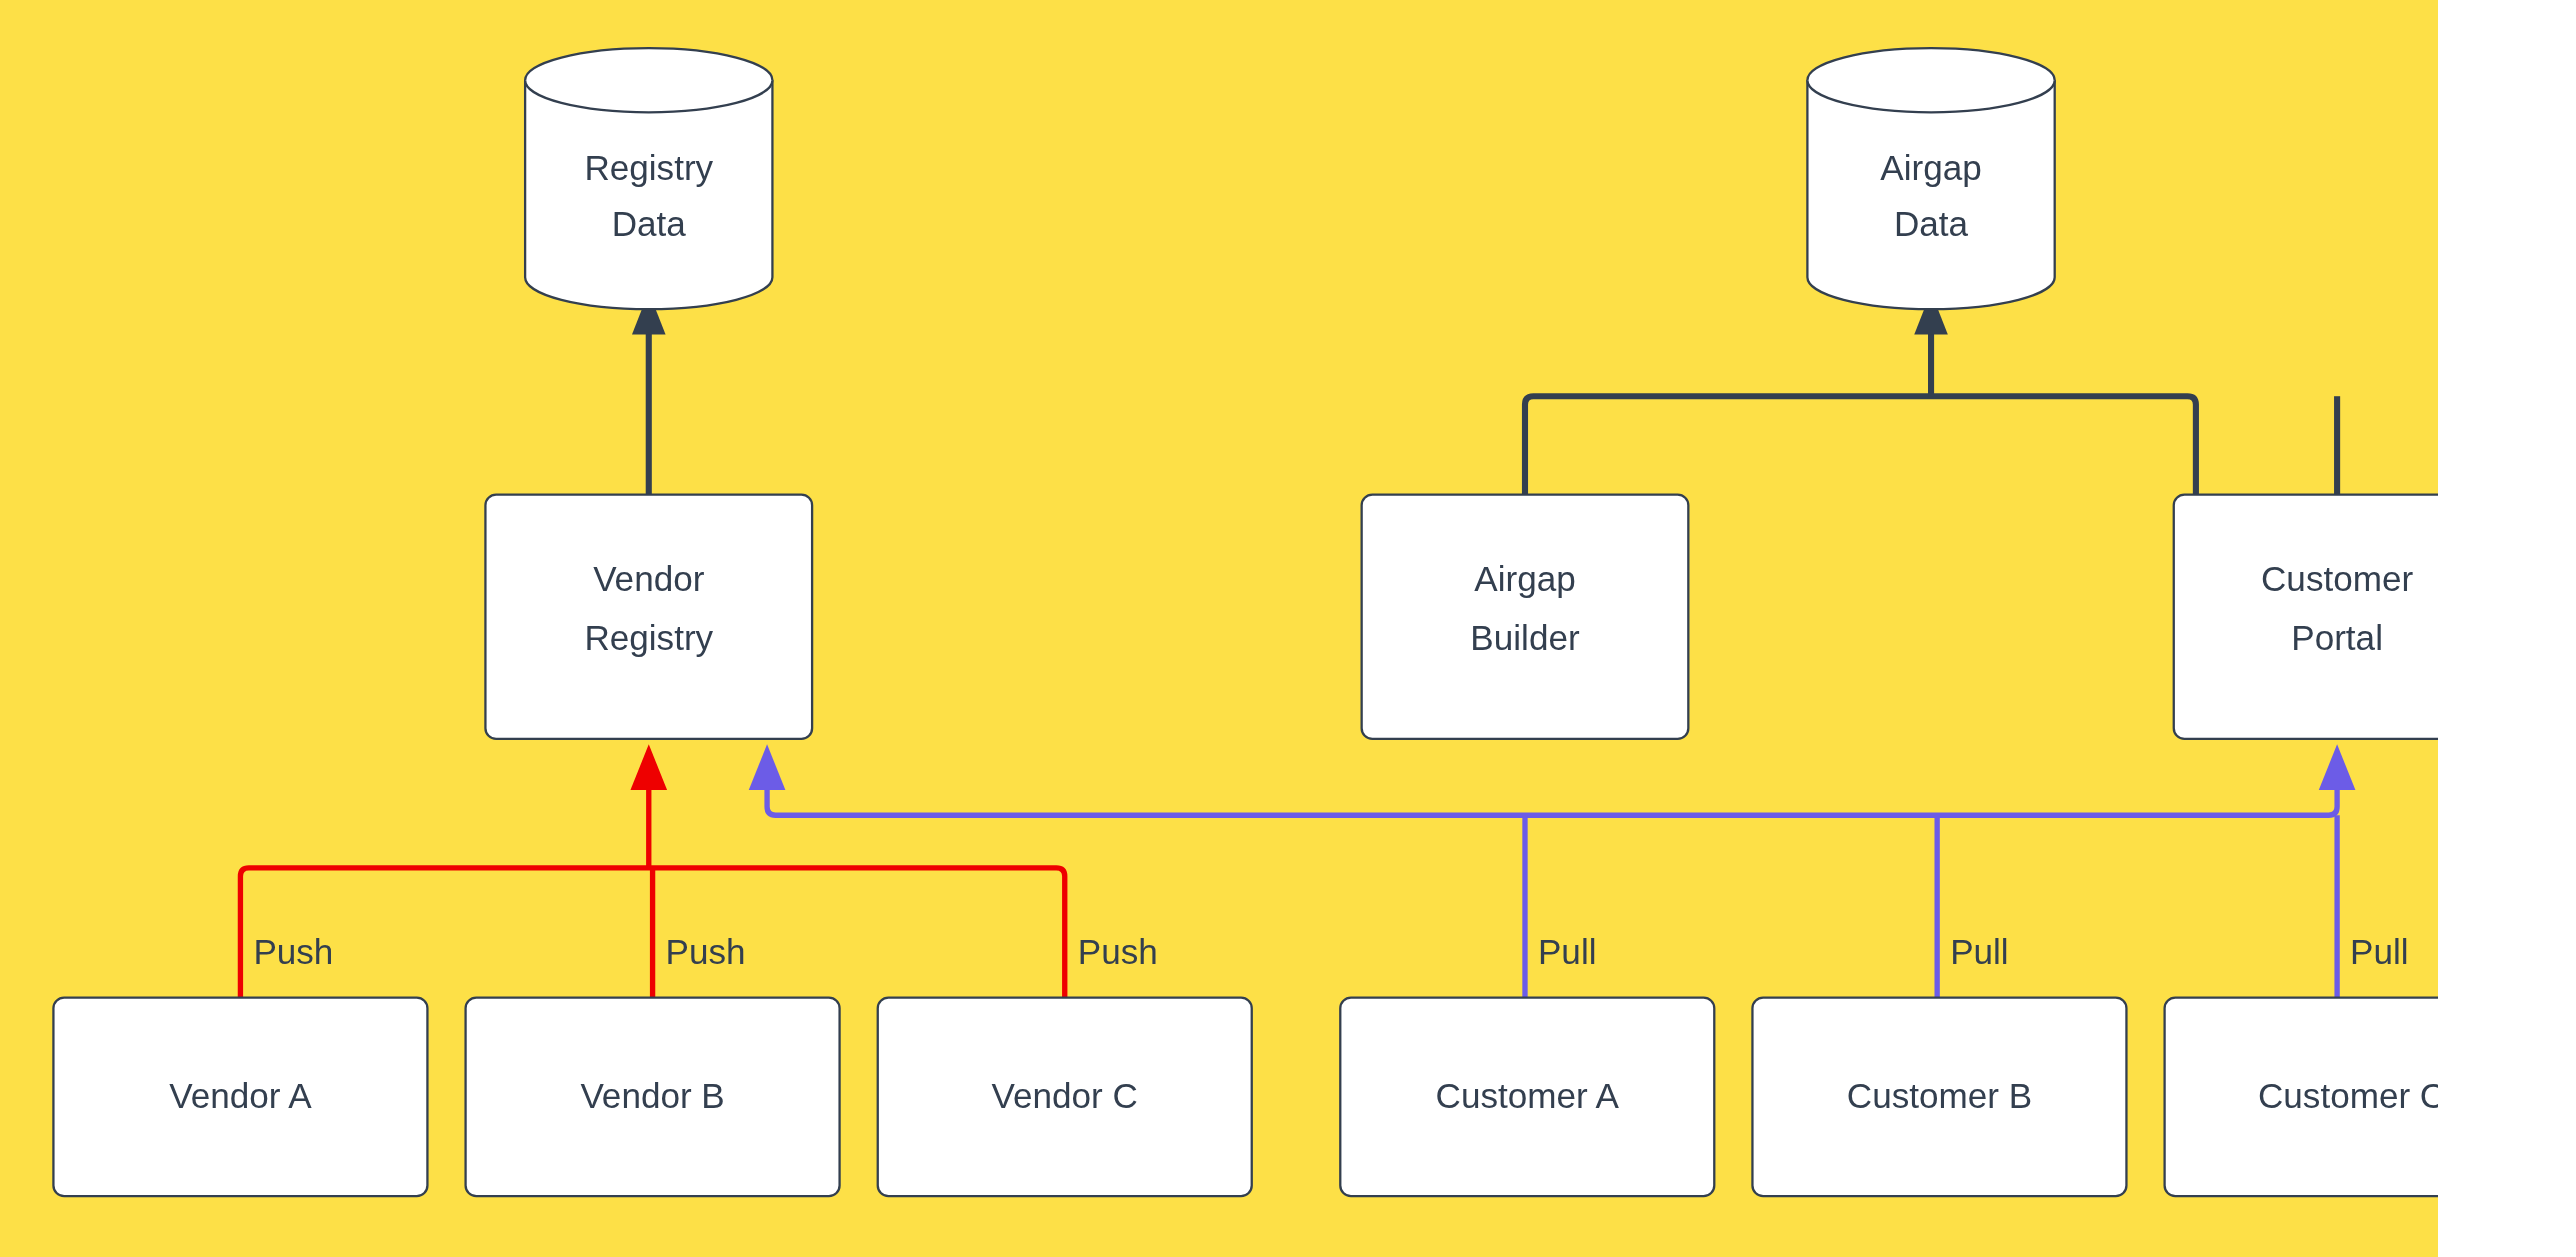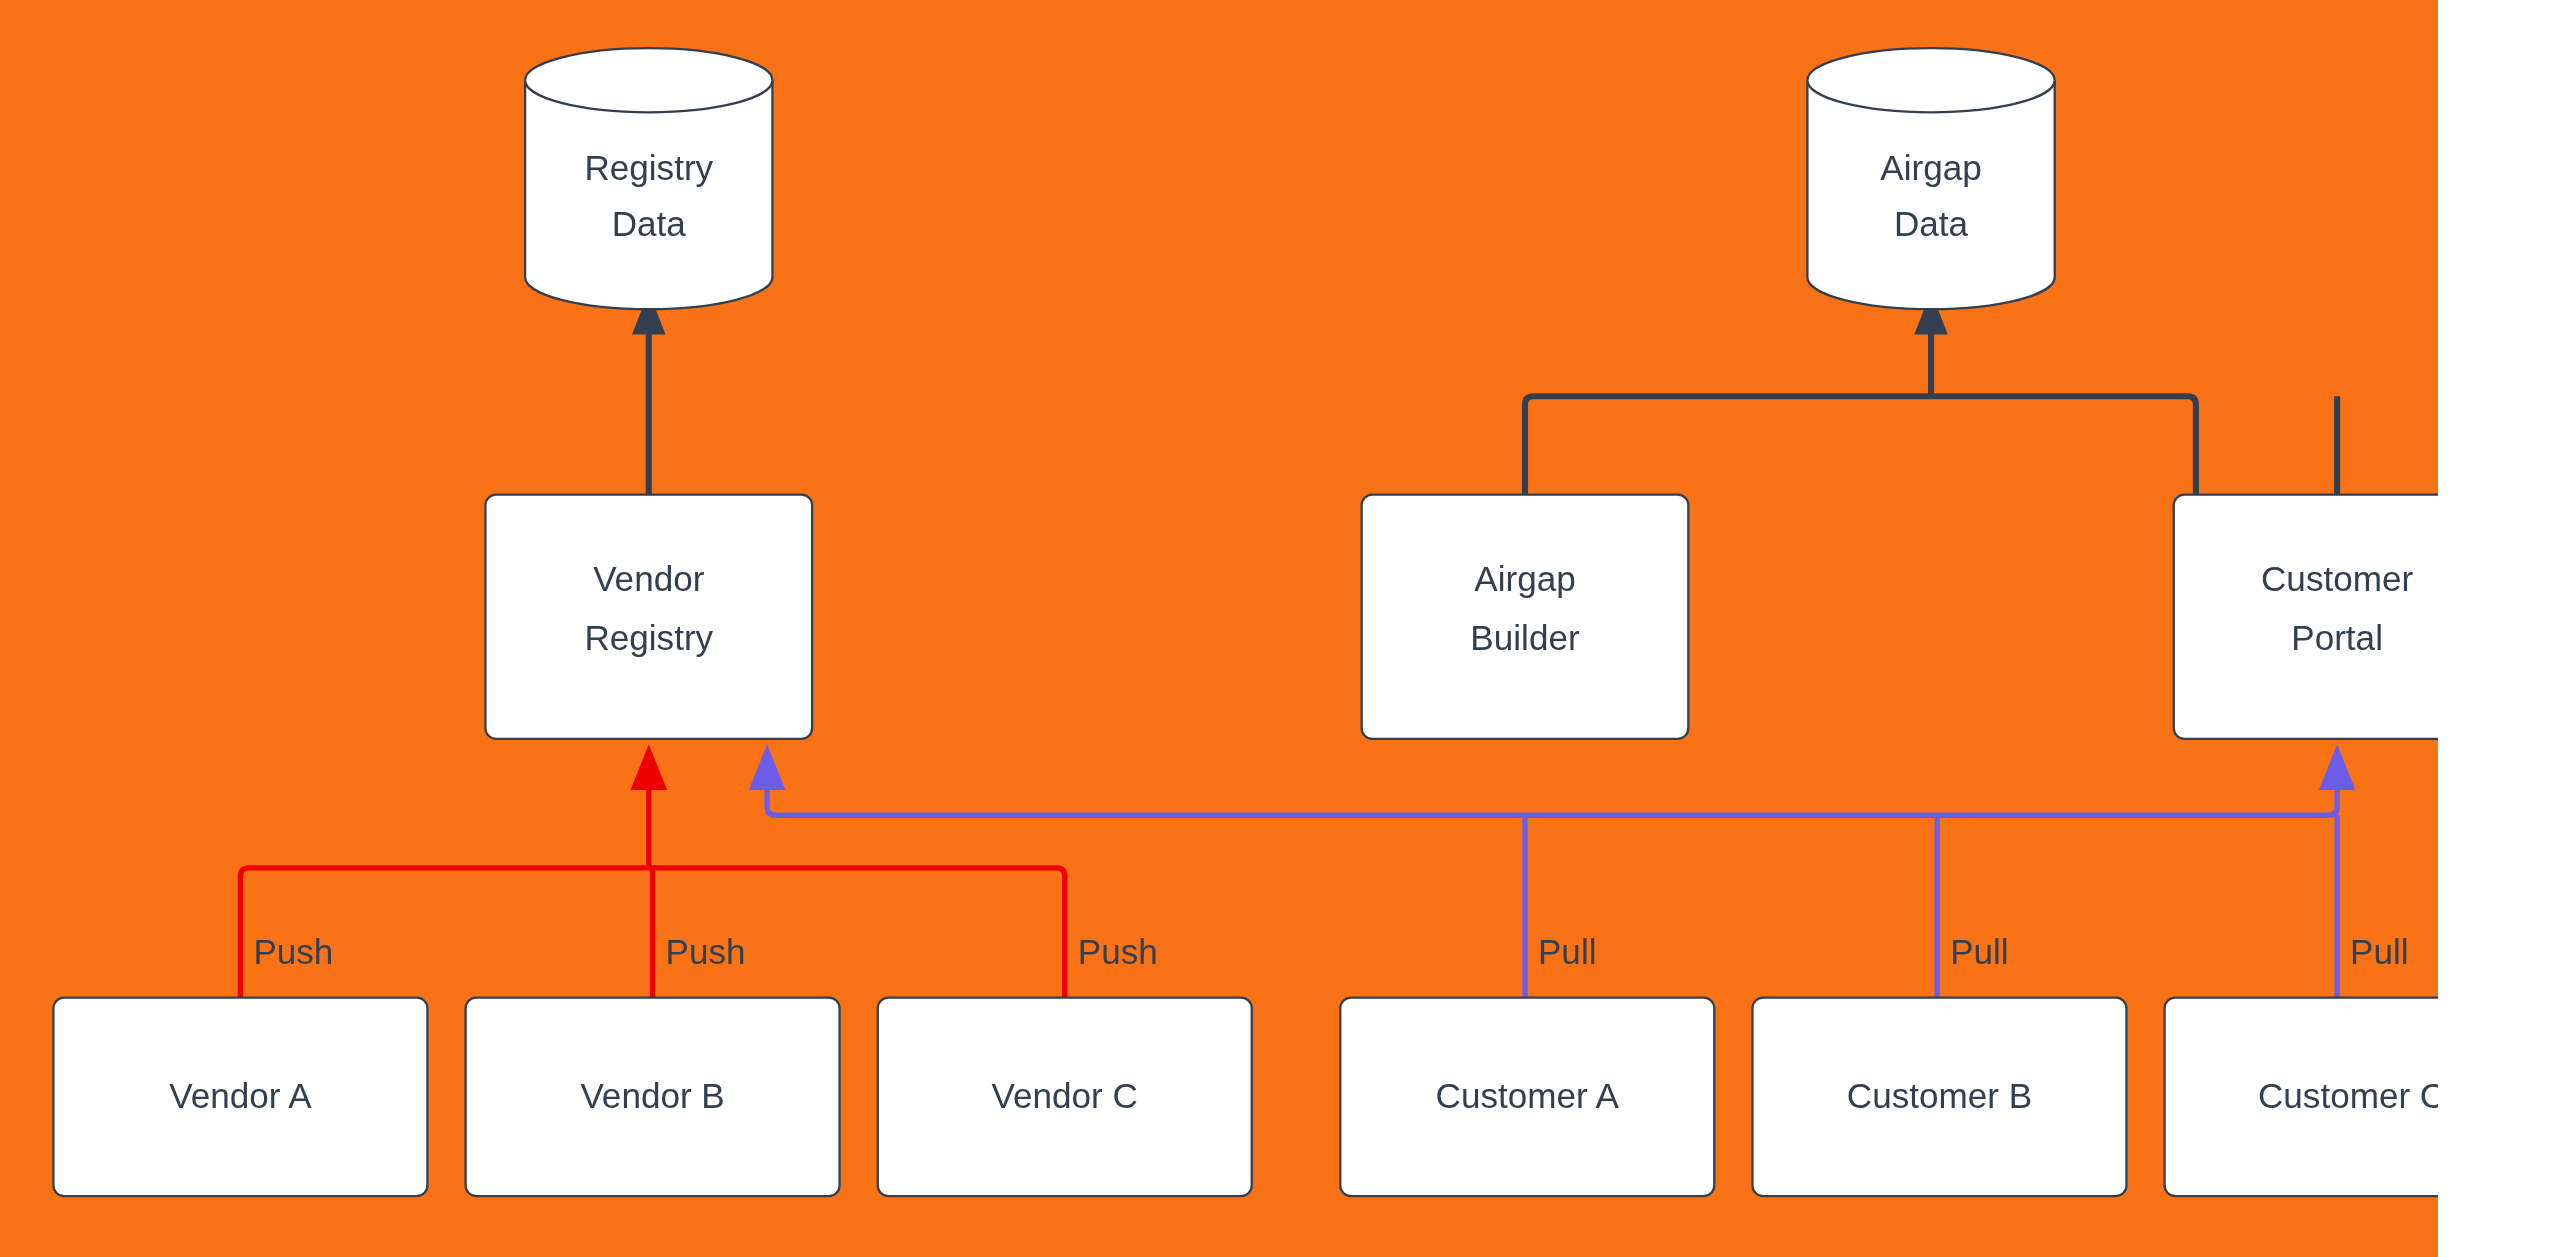--- a/index.html
+++ b/index.html
@@ -8,21 +8,21 @@
     padding: 0;
     background: #ffffff;
   }
   body {
     font-family: "Liberation Sans", sans-serif;
   }
   #stage {
     position: relative;
     width: 2438px;
     height: 1258px;
-    background: #f97316;
+    background: #fde047;
     overflow: hidden;
   }
   #diagram-svg {
     position: absolute;
     left: 0;
     top: 0;
     width: 2576px;
     height: 1258px;
   }
   .node-label {

